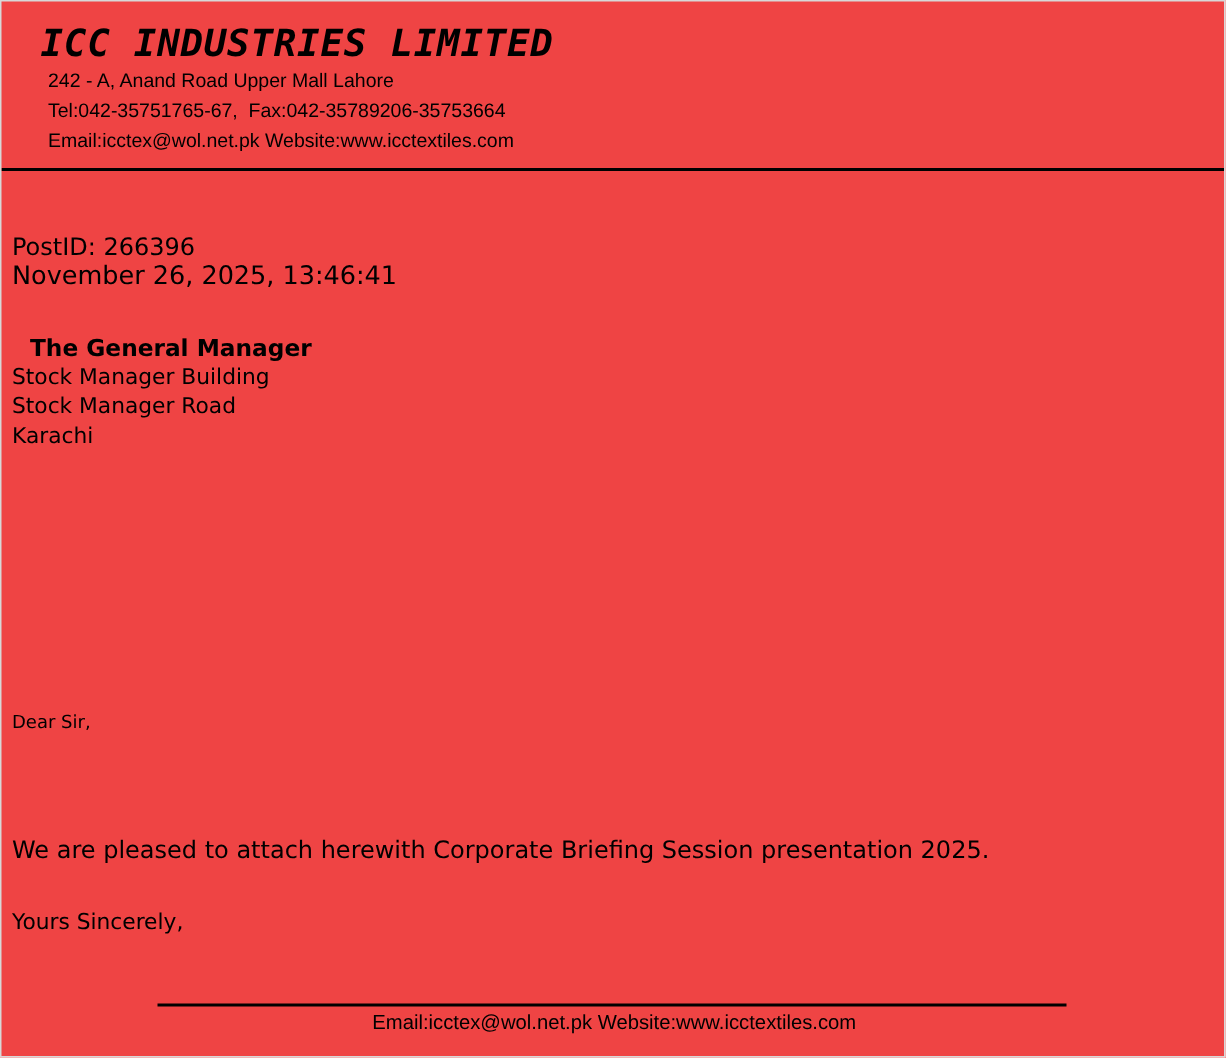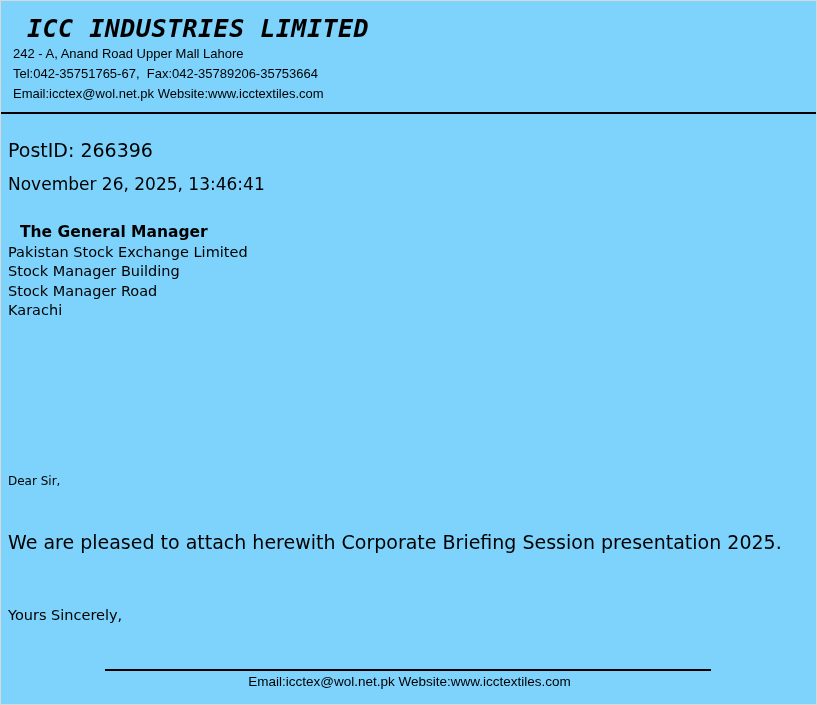--- a/index.html
+++ b/index.html
@@ -8,21 +8,21 @@
     background: #ffffff;
   }
   body {
     font-family: "DejaVu Sans", sans-serif;
     color: #000000;
   }
   .page {
     position: relative;
     width: 817px;
     height: 705px;
-    background: #7dd3fc;
+    background: #ef4444;
     box-sizing: border-box;
     border: 1px solid #d8d8d8;
     overflow: hidden;
   }
 
   
   .letterhead {
     position: absolute;
     left: 0;
     top: 0;
@@ -36,31 +36,31 @@
     font-style: italic;
     font-weight: bold;
     font-size: 25px;
     letter-spacing: 0.5px;
     margin-left: 26px;
     line-height: 1.15;
   }
   .addr-line {
     font-family: "Liberation Sans", sans-serif;
     font-size: 13px;
-    margin-left: 12px;
+    margin-left: 31px;
     line-height: 1.55;
     white-space: pre;
   }
 
   
   .post-id {
     position: absolute;
     left: 7px;
-    top: 136px;
-    font-size: 19px;
+    top: 152px;
+    font-size: 16px;
     line-height: 1.45;
     text-align: center;
   }
   .post-date {
     position: absolute;
     left: 7px;
     top: 171px;
     font-size: 17px;
     line-height: 1.45;
   }
@@ -93,22 +93,22 @@
 
   .salutation {
     position: absolute;
     left: 7px;
     top: 473px;
     font-size: 12px;
   }
   .para {
     position: absolute;
     left: 7px;
-    top: 530px;
-    font-size: 19px;
+    top: 556px;
+    font-size: 16px;
     text-align: right;
   }
   .signoff {
     position: absolute;
     left: 7px;
     top: 606px;
     font-size: 14.5px;
   }
 
   
@@ -140,21 +140,20 @@
     <div class="addr-line">242 - A, Anand Road Upper Mall Lahore</div>
     <div class="addr-line">Tel:042-35751765-67,  Fax:042-35789206-35753664</div>
     <div class="addr-line">Email:icctex@wol.net.pk Website:www.icctextiles.com</div>
   </div>
 
   <div class="post-id">PostID: 266396</div>
   <div class="post-date">November 26, 2025, 13:46:41</div>
 
   <div class="addressee">
     <div class="title">The General Manager</div>
-    <div>Pakistan Stock Exchange Limited</div>
     <div>Stock Manager Building</div>
     <div>Stock Manager Road</div>
     <div>Karachi</div>
   </div>
 
 
   <div class="salutation">Dear Sir,</div>
   <div class="para">We are pleased to attach herewith Corporate Briefing Session presentation 2025.</div>
   <div class="signoff">Yours Sincerely,</div>
 

